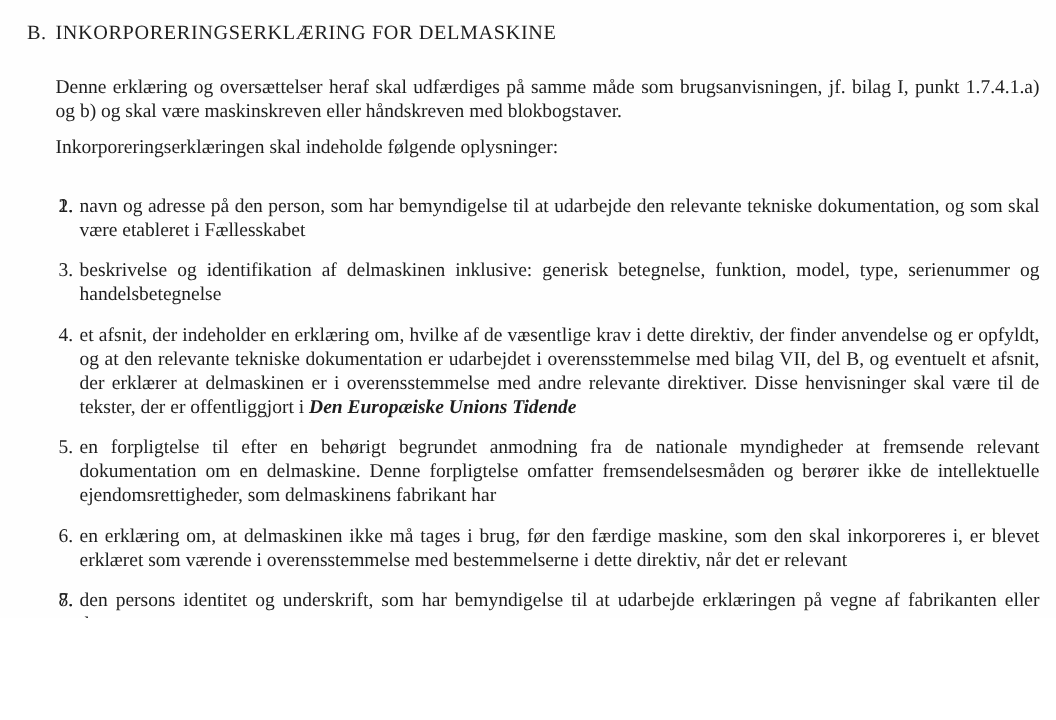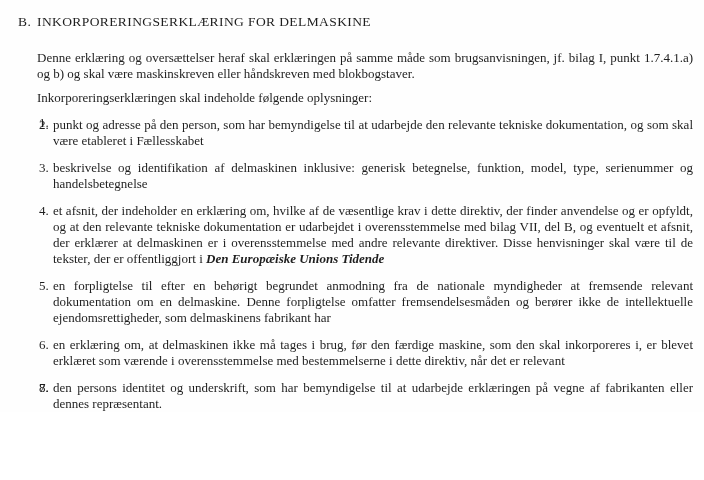--- a/index.html
+++ b/index.html
@@ -30,21 +30,21 @@
   }
   .content {
     margin-left: 37px;
     width: 656px;
   }
   .para {
     text-align: justify;
     margin: 0 0 8px 0;
   }
   .para.intro-2 {
-    margin-bottom: 9px;
+    margin-bottom: 23px;
   }
   .list-item {
     position: relative;
     padding-left: 16px;
     text-align: justify;
     margin: 0 0 11px 0;
   }
   .list-item:last-child {
     margin-bottom: 0;
   }
@@ -62,31 +62,31 @@
 <body>
 
 <div class="page">
 
   <div class="heading">
     <span class="section-label">B.</span><span>INKORPORERINGSERKLÆRING FOR DELMASKINE</span>
   </div>
 
   <div class="content">
 
-    <p class="para intro-1">Denne erklæring og oversættelser heraf skal erklæringen på samme måde som brugsanvisningen, jf. bilag I, punkt 1.7.4.1.a) og b) og skal være maskinskreven eller håndskreven med blokbogstaver.</p>
+    <p class="para intro-1">Denne erklæring og oversættelser heraf skal udfærdiges på samme måde som brugsanvisningen, jf. bilag I, punkt 1.7.4.1.a) og b) og skal være maskinskreven eller håndskreven med blokbogstaver.</p>
 
     <p class="para intro-2">Inkorporeringserklæringen skal indeholde følgende oplysninger:</p>
 
     <div class="list-item">
       <span class="num">1.</span>
     </div>
 
     <div class="list-item">
       <span class="num">2.</span>
-      <span class="item-text"><span>punkt og adresse på den person, som har bemyndigelse til at udarbejde den relevante tekniske dokumentation, og som skal være etableret i Fællesskabet</span><em></em></span>
+      <span class="item-text"><span>navn og adresse på den person, som har bemyndigelse til at udarbejde den relevante tekniske dokumentation, og som skal være etableret i Fællesskabet</span><em></em></span>
     </div>
 
     <div class="list-item">
       <span class="num">3.</span>
       <span class="item-text"><span>beskrivelse og identifikation af delmaskinen inklusive: generisk betegnelse, funktion, model, type, serienummer og handelsbetegnelse</span><em></em></span>
     </div>
 
     <div class="list-item">
       <span class="num">4.</span>
       <span class="item-text"><span>et afsnit, der indeholder en erklæring om, hvilke af de væsentlige krav i dette direktiv, der finder anvendelse og er opfyldt, og at den relevante tekniske dokumentation er udarbejdet i overensstemmelse med bilag VII, del B, og eventuelt et afsnit, der erklærer at delmaskinen er i overensstemmelse med andre relevante direktiver. Disse henvisninger skal være til de tekster, der er offentliggjort i </span><em>Den Europæiske Unions Tidende</em></span>

